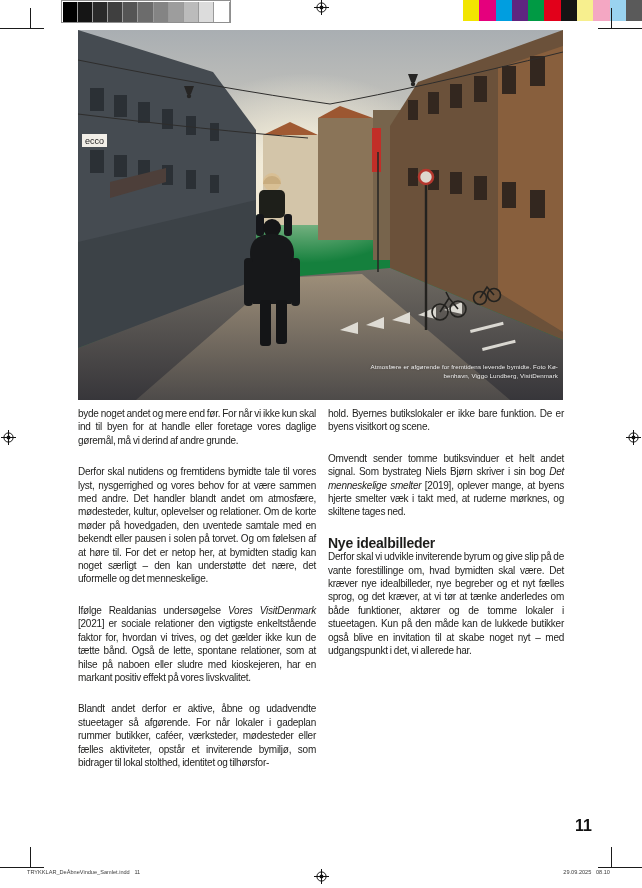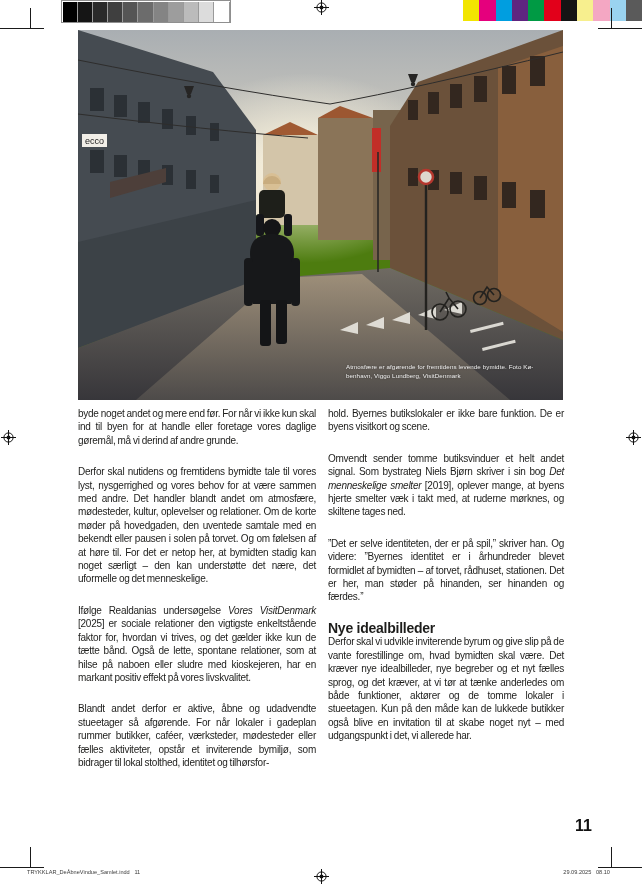--- a/index.html
+++ b/index.html
@@ -15,21 +15,21 @@
   .grayscale-bar .swatch { width:14.2px; height:20px; border-right:0.5px solid #9a9a9a; }
   .color-bar { position:absolute; left:463px; top:0; display:flex; }
   .color-bar .swatch { width:16.3px; height:21px; }
   .regmark { position:absolute; width:15px; height:15px; }
   .regmark.top { left:314px; top:0px; }
   .regmark.bottom { left:314px; top:869px; }
   .regmark.left { left:1px; top:430px; }
   .regmark.right { left:626px; top:430px; }
   .cropline { position:absolute; background:#1a1a1a; }
   
-  .photo { position:absolute; left:78px; top:30px; width:485px; height:370px; overflow:hidden; background:#4d7c0f; }
+  .photo { position:absolute; left:78px; top:30px; width:485px; height:370px; overflow:hidden; background:#15803d;text-align:right; }
   .photo svg { display:block; }
   .photo-caption {
     position:absolute; left:268px; top:333px; width:212px;
     font-size:6.2px; line-height:8.8px; color:rgba(255,255,255,0.93);
     letter-spacing:0.1px; text-shadow:0 0 2px rgba(0,0,0,0.45);
   }
   
   .col { position:absolute; top:407px; width:238px; }
   .col-left  { left:78px; }
   .col-right { left:328px; width:236px; }
@@ -244,28 +244,27 @@
 
     <div class="photo-caption">
       <span>Atmosfære er afgørende for fremtidens levende bymidte. Foto Kø-</span><br>
       <span>benhavn, Viggo Lundberg, VisitDenmark</span>
     </div>
   </div>
 
   <div class="col col-left">
     <p>byde noget andet og mere end før. For når vi ikke kun skal ind til byen for at handle eller foretage vores daglige gøremål, må vi derind af andre grunde.</p>
     <p>Derfor skal nutidens og fremtidens bymidte tale til vores lyst, nysgerrighed og vores behov for at være sammen med andre. Det handler blandt andet om atmosfære, mødesteder, kultur, oplevelser og relationer. Om de korte møder på hovedgaden, den uventede samtale med en bekendt eller pausen i solen på torvet. Og om følelsen af at høre til. For det er netop her, at bymidten stadig kan noget særligt – den kan understøtte det nære, det uformelle og det menneskelige.</p>
-    <p><span>Ifølge Realdanias undersøgelse </span><em>Vores VisitDenmark</em><span> [2025] er sociale relationer den vigtigste enkeltstående faktor for, hvordan vi trives, og det gælder ikke kun de tætte bånd. Også de lette, spontane relationer, som at hilse på naboen eller sludre med kioskejeren, har en markant positiv effekt på vores livskvalitet.</span></p>
+    <p><span>Ifølge Realdanias undersøgelse </span><em>Vores VisitDenmark</em><span> [2021] er sociale relationer den vigtigste enkeltstående faktor for, hvordan vi trives, og det gælder ikke kun de tætte bånd. Også de lette, spontane relationer, som at hilse på naboen eller sludre med kioskejeren, har en markant positiv effekt på vores livskvalitet.</span></p>
     <p>Blandt andet derfor er aktive, åbne og udadvendte stueetager så afgørende. For når lokaler i gadeplan rummer butikker, caféer, værksteder, mødesteder eller fælles aktiviteter, opstår et inviterende bymiljø, som bidrager til lokal stolthed, identitet og tilhørsfor-</p>
   </div>
 
   <div class="col col-right">
     <p>hold. Byernes butikslokaler er ikke bare funktion. De er byens visitkort og scene.</p>
     <p><span>Omvendt sender tomme butiksvinduer et helt andet signal. Som bystrateg Niels Bjørn skriver i sin bog </span><em>Det menneskelige smelter</em><span> [2019], oplever mange, at byens hjerte smelter væk i takt med, at ruderne mørknes, og skiltene tages ned.</span></p>
-    <p>”Det er selve identiteten, der er på spil,” skriver han. Og videre: ”Byernes identitet er i århundreder blevet formidlet af bymidten – af torvet, rådhuset, stationen. Det er her, man støder på hinanden, ser hinanden og færdes.”</p>
     <h3>Nye idealbilleder</h3>
     <p>Derfor skal vi udvikle inviterende byrum og give slip på de vante forestillinge om, hvad bymidten skal være. Det kræver nye idealbilleder, nye begreber og et nyt fælles sprog, og det kræver, at vi tør at tænke anderledes om både funktioner, aktører og de tomme lokaler i stueetagen. Kun på den måde kan de lukkede butikker også blive en invitation til at skabe noget nyt – med udgangspunkt i det, vi allerede har.</p>
   </div>
 
   <div class="page-number">11</div>
   <div class="footer-left">TRYKKLAR_DeÅbneVindue_Samlet.indd   11</div>
   <div class="footer-right">29.09.2025   08.10</div>
 </div>
 
 </body></html>

